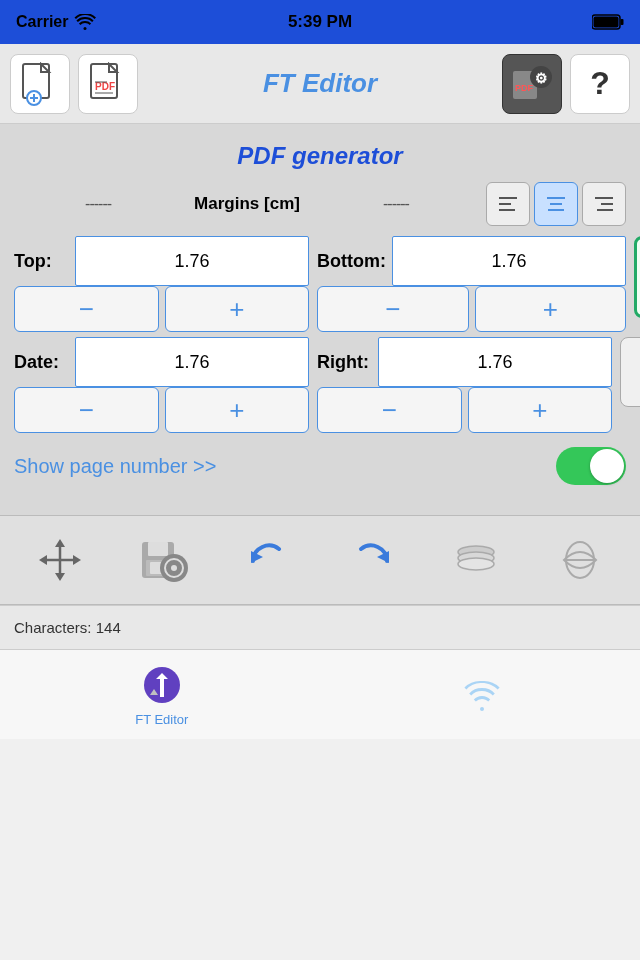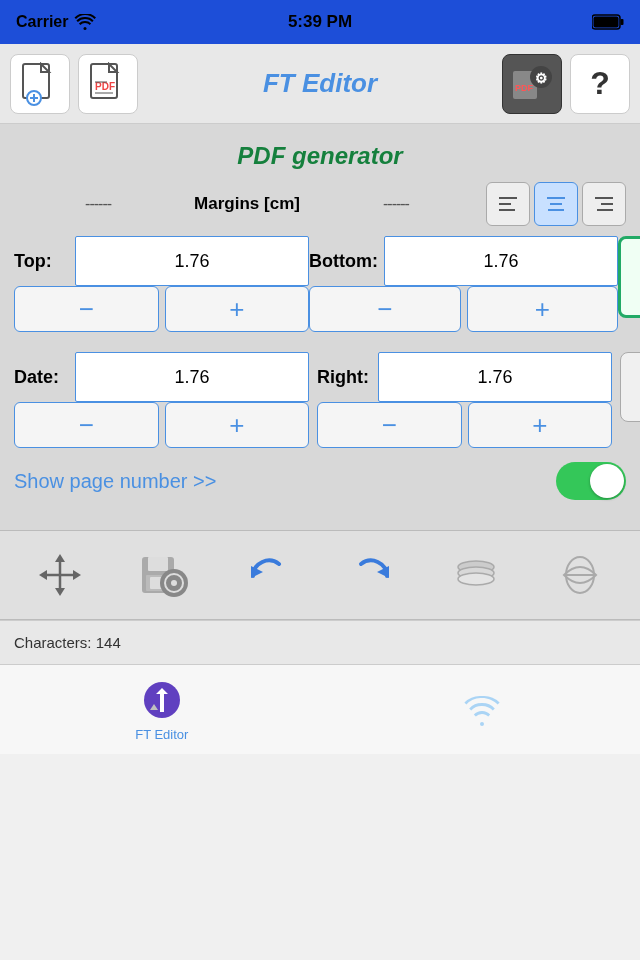--- a/index.html
+++ b/index.html
@@ -66,21 +66,21 @@
 
     
     #pdf-gen {
       background: #d8d8d8;
       padding: 8px 0;
     }
     .section-title {
       font-size: 24px;
       font-weight: bold;
       font-style: italic;
-      color: #15803d;
+      color: #1d4ed8;
       text-align: center;
       margin-bottom: 12px;
     }
 
     
     .header-row {
       display: flex;
       align-items: center;
       gap: 10px;
       margin-bottom: 14px;
@@ -365,21 +365,21 @@
         <div class="align-btn">
           <svg width="22" height="18" viewBox="0 0 22 18">
               <line x1="2" y1="3" x2="20" y2="3" stroke="#555" stroke-width="2"></line>
               <line x1="8" y1="9" x2="20" y2="9" stroke="#555" stroke-width="2"></line>
               <line x1="4" y1="15" x2="20" y2="15" stroke="#555" stroke-width="2"></line>
             </svg>
         </div>
       </div>
     </div>
 
-    <div style="display:flex;gap:0;margin-bottom:20px;">
+    <div style="display:flex;gap:8px;margin-bottom:5px;">
 
       <div style="flex:1;">
         <div class="margin-field-inner">
           <span class="margin-label">Top:</span>
           <input class="margin-input" type="text" value="1.76" style="flex: 1 1 0%;">
         </div>
         <div class="stepper-row">
           <div class="stepper-btn">
               <span>−</span>
             </div>

